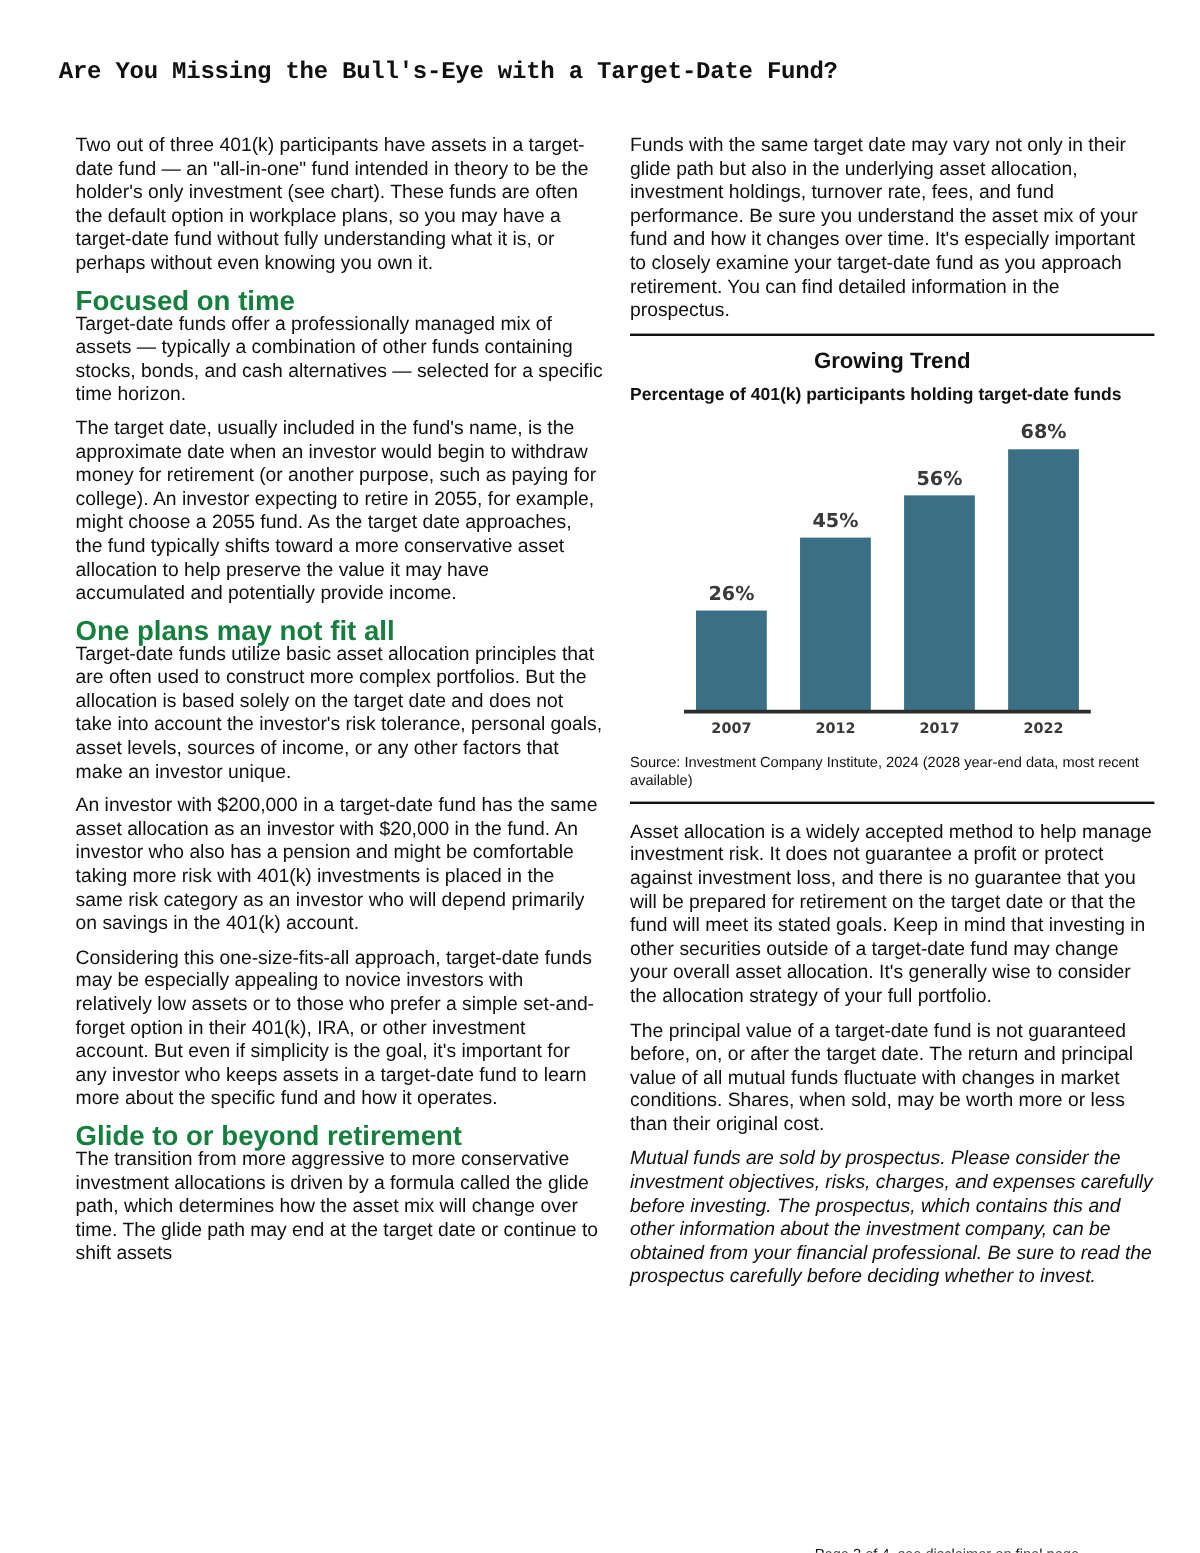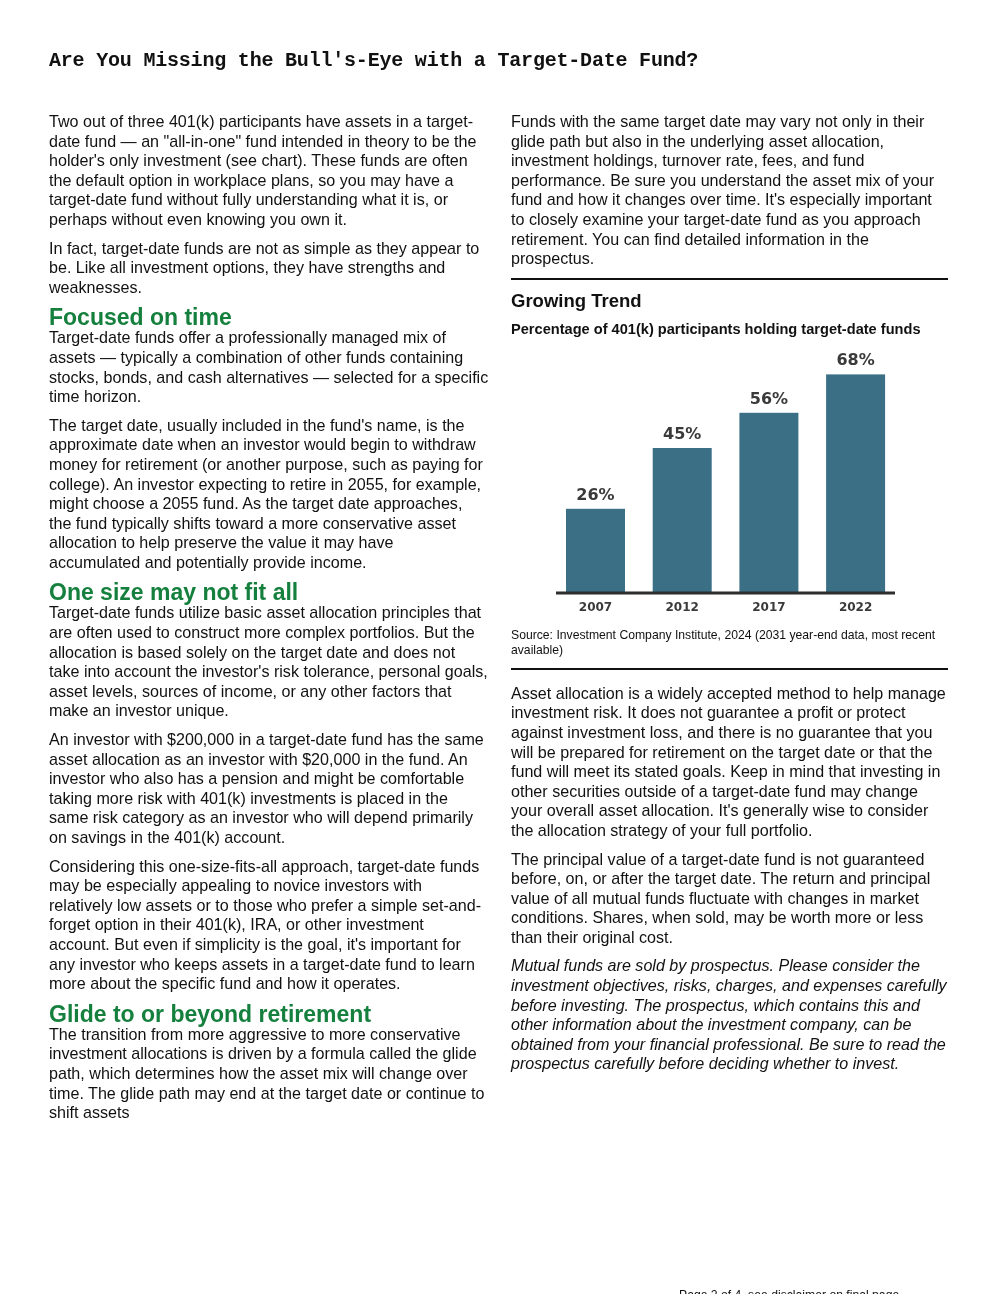--- a/index.html
+++ b/index.html
@@ -1,48 +1,47 @@
 <!DOCTYPE html>
 <html><head>
 <meta charset="utf-8">
 <style>
   html, body { margin: 0; padding: 0; background: #ffffff; }
   body { width: 1000px; height: 1294px; position: relative; overflow: hidden;
          font-family: "Liberation Sans", sans-serif; color: #111; }
   .title { position: absolute; left: 49px; top: 49px; margin: 0;
            font-family: Liberation Mono, monospace; font-weight: bold;
            font-size: 20px; letter-spacing: -0.2px; color: #111; white-space: nowrap; }
-  .col { position: absolute; top: 112px; width: 440px; }
+  .col { position: absolute; top: 112px; width: 440px; margin-left: 14px; }
   .col-left { left: 49px; }
   .col-right { left: 511px; width: 437px; }
   p { margin: 0 0 9px 0; font-size: 16.1px; line-height: 19.6px; }
   p.italic { font-style: italic; }
   h2 { margin: 0; font-size: 23px; line-height: 22px; font-weight: bold; color: #15803d; }
   .rule { border: 0; border-top: 2px solid #111; margin: 0; height: 0; }
   .chart-box { margin-top: 8px; }
-  .chart-title { font-size: 18.5px; font-weight: bold; margin: 10px 0 8px 0; line-height: 22px; }
+  .chart-title { font-size: 18.5px; font-weight: bold; margin: 10px 0 8px 0; line-height: 22px; text-align: center; }
   .chart-subtitle { font-size: 14.6px; font-weight: bold; line-height: 18px; margin: 0; }
   .chart-svg { display: block; margin-top: 4px; }
   .source { font-size: 12.2px; line-height: 15px; margin: 6px 0 10px 0; }
   .footer { position: absolute; left: 679px; top: 1288px; font-size: 12.2px; color: #111; }
 </style>
 </head>
 <body>
 
 <h1 class="title">Are You Missing the Bull's-Eye with a Target-Date Fund?</h1>
 
 <div class="col col-left">
   <p>Two out of three 401(k) participants have assets in a target-date fund — an "all-in-one" fund intended in theory to be the holder's only investment (see chart). These funds are often the default option in workplace plans, so you may have a target-date fund without fully understanding what it is, or perhaps without even knowing you own it.</p>
-  <p>In fact, target-date funds are not as simple as they appear to be. Like all investment options, they have strengths and weaknesses.</p>
 
   <h2>Focused on time</h2>
   <p>Target-date funds offer a professionally managed mix of assets — typically a combination of other funds containing stocks, bonds, and cash alternatives — selected for a specific time horizon.</p>
   <p>The target date, usually included in the fund's name, is the approximate date when an investor would begin to withdraw money for retirement (or another purpose, such as paying for college). An investor expecting to retire in 2055, for example, might choose a 2055 fund. As the target date approaches, the fund typically shifts toward a more conservative asset allocation to help preserve the value it may have accumulated and potentially provide income.</p>
 
-  <h2>One size may not fit all</h2>
+  <h2>One plans may not fit all</h2>
   <p>Target-date funds utilize basic asset allocation principles that are often used to construct more complex portfolios. But the allocation is based solely on the target date and does not take into account the investor's risk tolerance, personal goals, asset levels, sources of income, or any other factors that make an investor unique.</p>
   <p>An investor with $200,000 in a target-date fund has the same asset allocation as an investor with $20,000 in the fund. An investor who also has a pension and might be comfortable taking more risk with 401(k) investments is placed in the same risk category as an investor who will depend primarily on savings in the 401(k) account.</p>
   <p>Considering this one-size-fits-all approach, target-date funds may be especially appealing to novice investors with relatively low assets or to those who prefer a simple set-and-forget option in their 401(k), IRA, or other investment account. But even if simplicity is the goal, it's important for any investor who keeps assets in a target-date fund to learn more about the specific fund and how it operates.</p>
 
   <h2>Glide to or beyond retirement</h2>
   <p>The transition from more aggressive to more conservative investment allocations is driven by a formula called the glide path, which determines how the asset mix will change over time. The glide path may end at the target date or continue to shift assets</p>
 </div>
 
 <div class="col col-right">
   <p>Funds with the same target date may vary not only in their glide path but also in the underlying asset allocation, investment holdings, turnover rate, fees, and fund performance. Be sure you understand the asset mix of your fund and how it changes over time. It's especially important to closely examine your target-date fund as you approach retirement. You can find detailed information in the prospectus.</p>
@@ -59,21 +58,21 @@
         <text x="171.2" y="97" text-anchor="middle" font-family="DejaVu Sans, sans-serif" font-weight="bold" font-size="16" fill="#3a3a3a">45%</text>
         <text x="171.2" y="269" text-anchor="middle" font-family="DejaVu Sans, sans-serif" font-weight="bold" font-size="12" fill="#3a3a3a">2012</text>
         <rect x="228.4" y="70.79999999999998" width="59" height="179.20000000000002" fill="#3b6f86"></rect>
         <text x="257.9" y="61.79999999999998" text-anchor="middle" font-family="DejaVu Sans, sans-serif" font-weight="bold" font-size="16" fill="#3a3a3a">56%</text>
         <text x="257.9" y="269" text-anchor="middle" font-family="DejaVu Sans, sans-serif" font-weight="bold" font-size="12" fill="#3a3a3a">2017</text>
         <rect x="315.1" y="32.39999999999998" width="59" height="217.60000000000002" fill="#3b6f86"></rect>
         <text x="344.6" y="23.399999999999977" text-anchor="middle" font-family="DejaVu Sans, sans-serif" font-weight="bold" font-size="16" fill="#3a3a3a">68%</text>
         <text x="344.6" y="269" text-anchor="middle" font-family="DejaVu Sans, sans-serif" font-weight="bold" font-size="12" fill="#3a3a3a">2022</text>
         <line x1="45" y1="251" x2="384" y2="251" stroke="#2d2d2d" stroke-width="3"></line>
       </svg>
-    <div class="source">Source: Investment Company Institute, 2024 (2031 year-end data, most recent available)</div>
+    <div class="source">Source: Investment Company Institute, 2024 (2028 year-end data, most recent available)</div>
     <hr class="rule">
   </div>
 
   <div style="height:14px"></div>
   <p>Asset allocation is a widely accepted method to help manage investment risk. It does not guarantee a profit or protect against investment loss, and there is no guarantee that you will be prepared for retirement on the target date or that the fund will meet its stated goals. Keep in mind that investing in other securities outside of a target-date fund may change your overall asset allocation. It's generally wise to consider the allocation strategy of your full portfolio.</p>
   <p>The principal value of a target-date fund is not guaranteed before, on, or after the target date. The return and principal value of all mutual funds fluctuate with changes in market conditions. Shares, when sold, may be worth more or less than their original cost.</p>
   <p class="italic">Mutual funds are sold by prospectus. Please consider the investment objectives, risks, charges, and expenses carefully before investing. The prospectus, which contains this and other information about the investment company, can be obtained from your financial professional. Be sure to read the prospectus carefully before deciding whether to invest.</p>
 </div>
 
 <div class="footer">Page 2 of 4, see disclaimer on final page</div>

